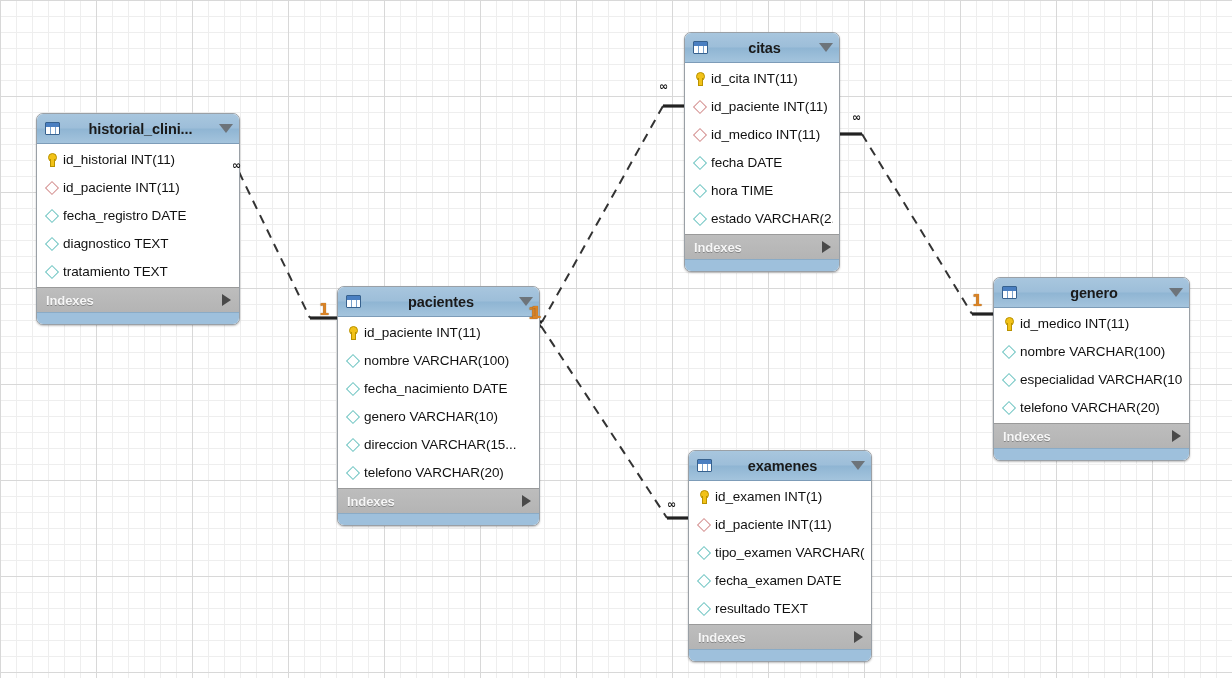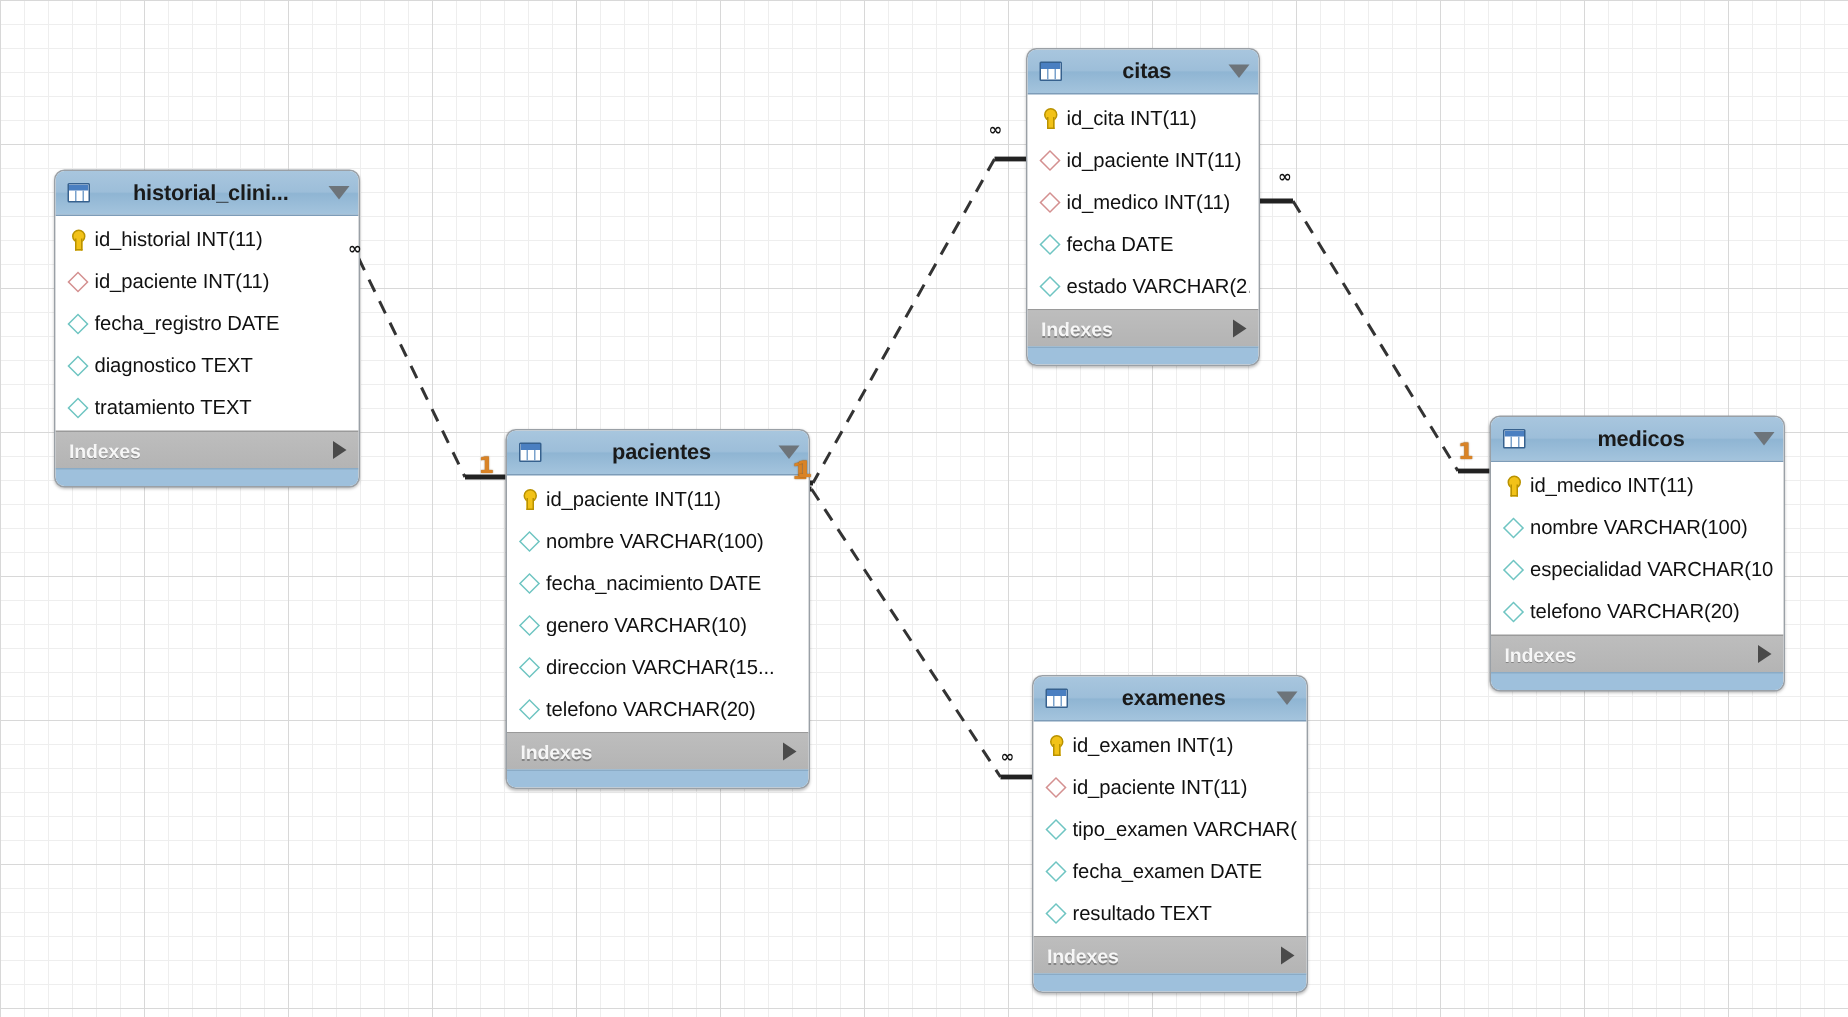--- a/index.html
+++ b/index.html
@@ -319,20 +319,24 @@
           <div class="col-row">
             <span class="col-glyph g-dia g-fk"></span>
             <span class="col-text">id_medico INT(11)</span>
           </div>
           <div class="col-row">
             <span class="col-glyph g-dia g-col"></span>
             <span class="col-text">fecha DATE</span>
           </div>
           <div class="col-row">
             <span class="col-glyph g-dia g-col"></span>
+            <span class="col-text">hora TIME</span>
+          </div>
+          <div class="col-row">
+            <span class="col-glyph g-dia g-col"></span>
             <span class="col-text">estado VARCHAR(2...</span>
           </div>
         </div>
         <div class="tbl-indexes">
           <span class="idx-label">Indexes</span>
           <span class="idx-arrow"></span>
         </div>
         <div class="tbl-foot"></div>
       </div>
       <div class="table-box" style="left: 337px; top: 286px; width: 203px;">
@@ -369,21 +373,21 @@
         </div>
         <div class="tbl-indexes">
           <span class="idx-label">Indexes</span>
           <span class="idx-arrow"></span>
         </div>
         <div class="tbl-foot"></div>
       </div>
       <div class="table-box" style="left: 993px; top: 277px; width: 197px;">
         <div class="tbl-header">
           <span class="tbl-icon"></span>
-          <span class="tbl-title">medicos</span>
+          <span class="tbl-title">genero</span>
           <span class="tbl-caret"></span>
         </div>
         <div class="tbl-cols">
           <div class="col-row">
             <span class="col-glyph g-pk"></span>
             <span class="col-text">id_medico INT(11)</span>
           </div>
           <div class="col-row">
             <span class="col-glyph g-dia g-col"></span>
             <span class="col-text">nombre VARCHAR(100)</span>

